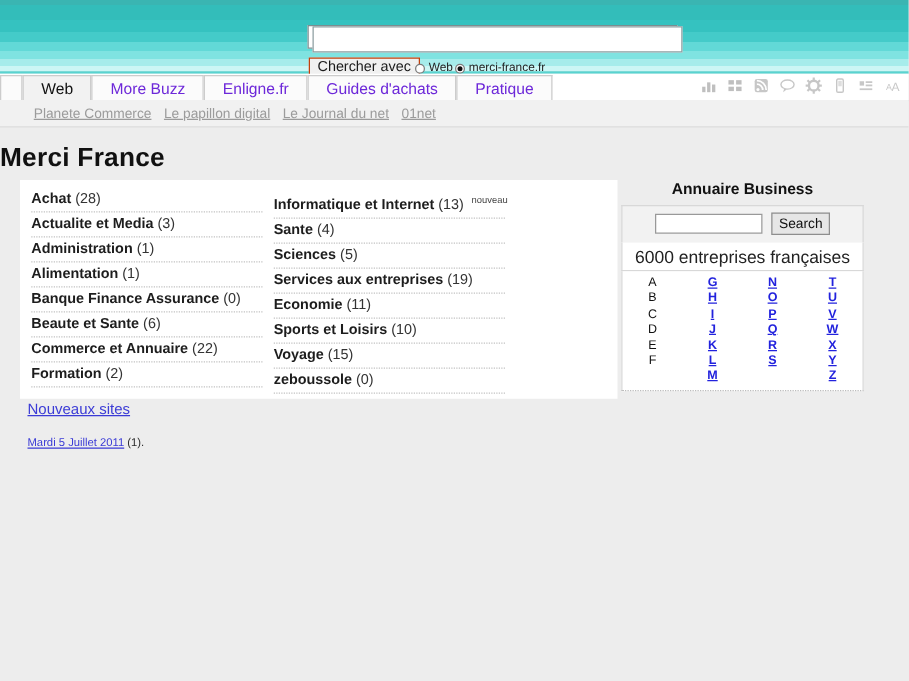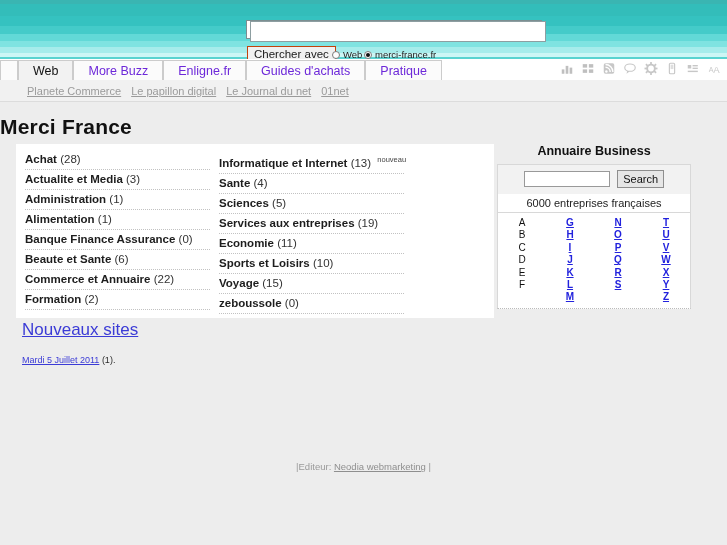--- a/index.html
+++ b/index.html
@@ -269,21 +269,21 @@
     font-size: 11px;
     color: #111;
     vertical-align: middle;
     box-sizing: border-box;
   }
   #annuaire-count {
     background: #ffffff;
     border: 1px solid #d8d8d8;
     border-top: none;
     text-align: center;
-    font-size: 11px;
+    font-size: 14px;
     color: #222;
     padding: 3px 0 3px 0;
   }
   #alpha-grid {
     background: #ffffff;
     border: 1px solid #d8d8d8;
     border-top: none;
     border-bottom: 1px dotted #bbb;
     display: flex;
     padding: 4px 0 4px 0;
@@ -304,21 +304,21 @@
     text-decoration: underline;
     font-weight: bold;
   }
 
   
   #newsites {
     position: absolute;
     left: 22px; top: 217px;
   }
   #newsites-link {
-    font-size: 17px;
+    font-size: 12px;
     color: #3b3bd6;
     text-decoration: underline;
     display: inline-block;
   }
   #newsites-date-row {
     margin-top: 15px;
     font-size: 9px;
     color: #2b2b2b;
     white-space: nowrap;
   }
@@ -557,17 +557,14 @@
     </div>
   </div>
 
   <div id="newsites">
     <a id="newsites-link" href="#">Nouveaux sites</a>
     <div id="newsites-date-row">
       <a id="newsites-date" href="#">Mardi 5 Juillet 2011</a><span> (1).</span>
     </div>
   </div>
 
-  <div id="footer">
-    <span>|Editeur: </span><a id="footer-editor-link" href="#">Neodia webmarketing</a><span> |</span>
-  </div>
 
 </div>
 
 </body></html>

